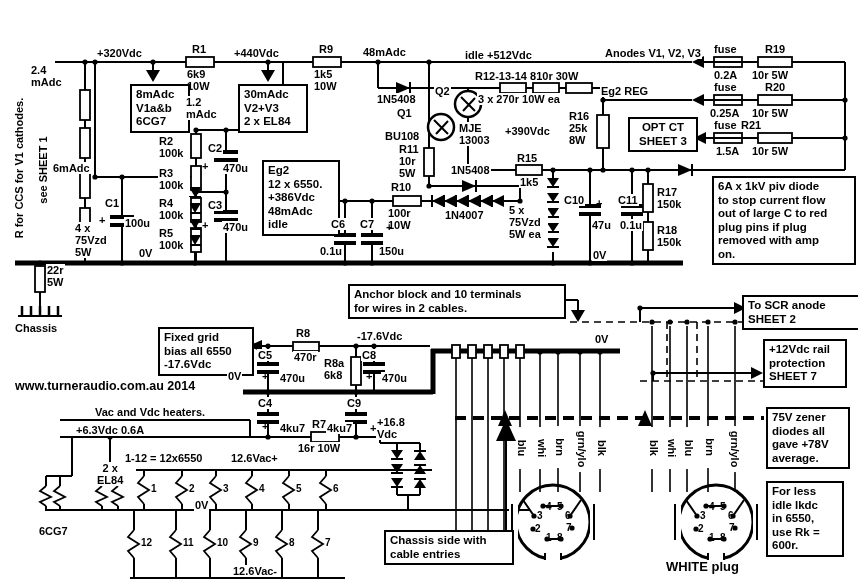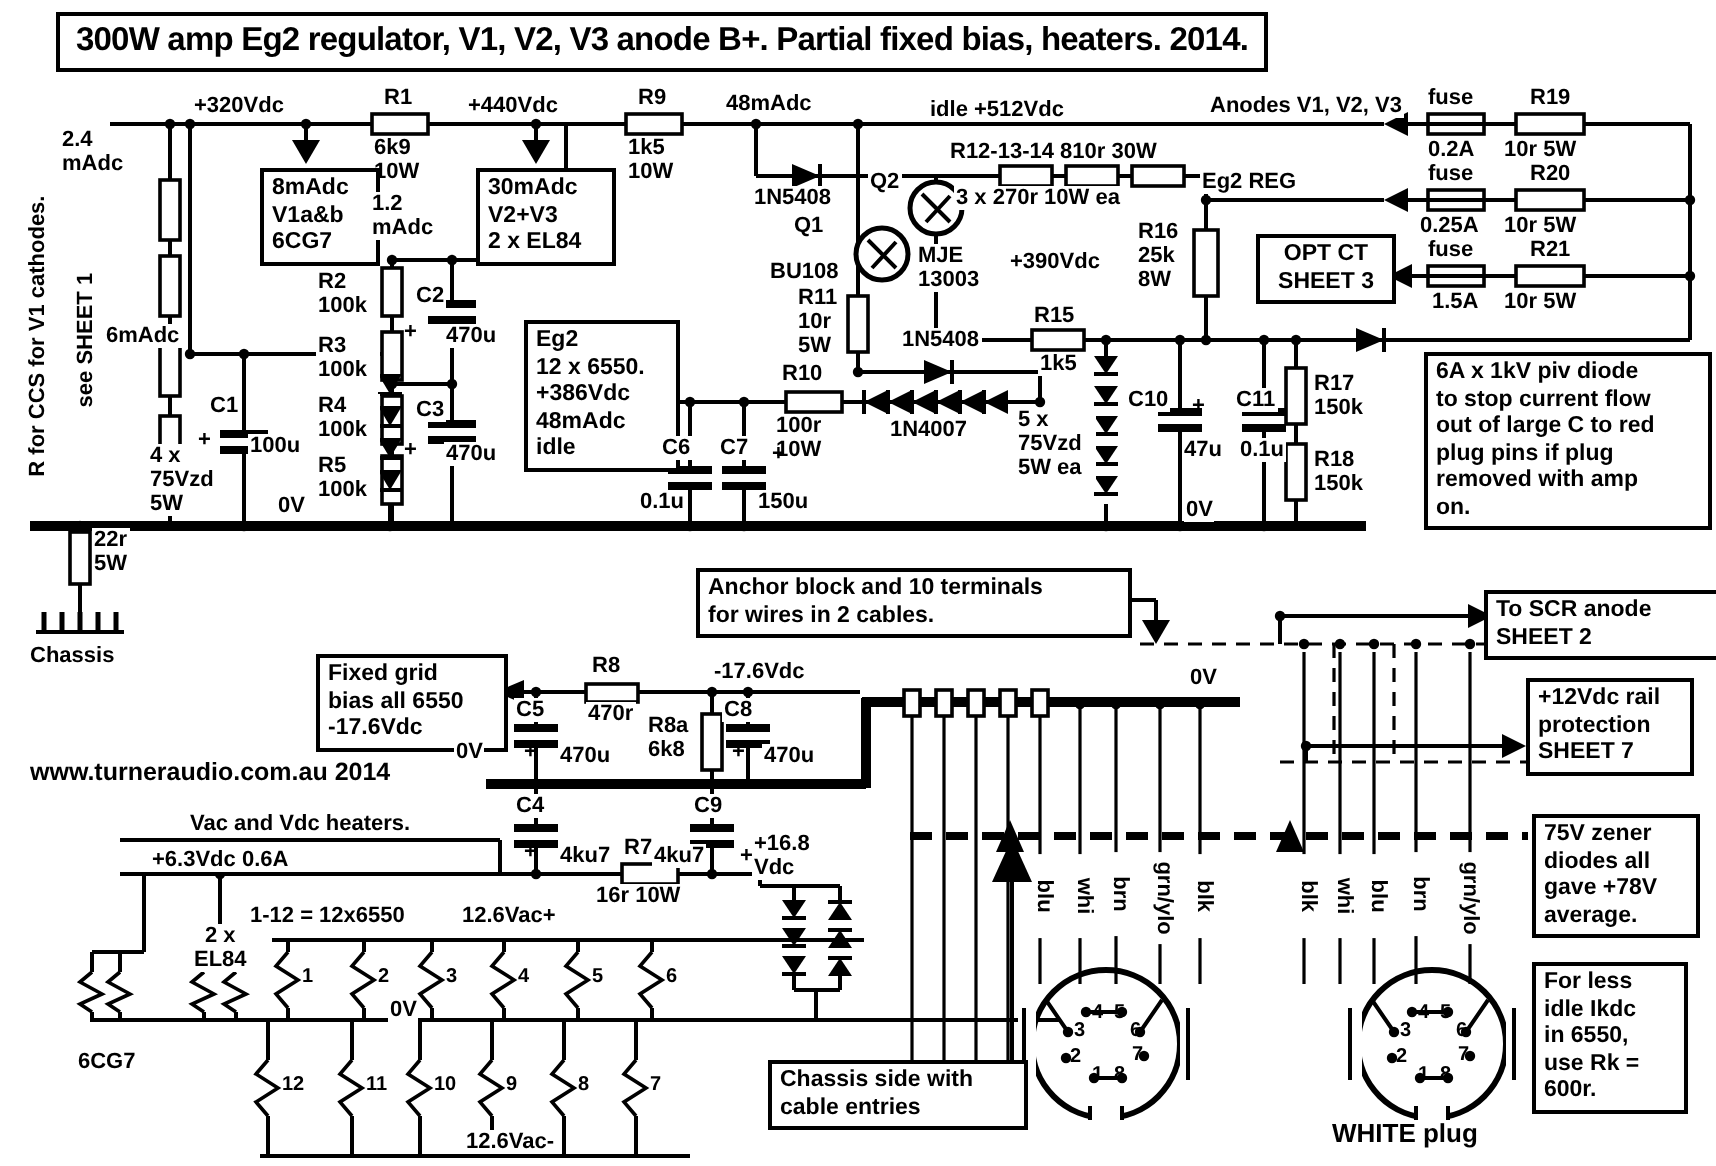--- a/index.html
+++ b/index.html
@@ -317,21 +317,20 @@
         <circle cx="687" cy="322" r="2.6"></circle>
     <circle cx="708" cy="322" r="2.6"></circle>
         <circle cx="735" cy="322" r="2.6"></circle>
     <circle cx="540" cy="352" r="2.6"></circle>
         <circle cx="558" cy="352" r="2.6"></circle>
     <circle cx="580" cy="352" r="2.6"></circle>
         <circle cx="600" cy="352" r="2.6"></circle>
   </g>
 </svg>
 
-<div class="ttl">300W amp Eg2 regulator, V1, V2, V3 anode B+. Partial fixed bias, heaters. 2014.</div>
 
 <div class="lb" style="left:96px;top:47px">+320Vdc</div>
 <div class="lb" style="left:191px;top:43px">R1</div>
 <div class="lb" style="left:186px;top:68px">6k9
 10W</div>
 <div class="lb" style="left:233px;top:47px">+440Vdc</div>
 <div class="lb" style="left:318px;top:43px">R9</div>
 <div class="lb" style="left:313px;top:68px">1k5
 10W</div>
 <div class="lb" style="left:362px;top:46px">48mAdc</div>
@@ -341,21 +340,21 @@
 <div class="lb" style="left:713px;top:43px">fuse</div>
 <div class="lb" style="left:713px;top:69px">0.2A</div>
 <div class="lb" style="left:764px;top:43px">R19</div>
 <div class="lb" style="left:751px;top:69px">10r 5W</div>
 <div class="lb" style="left:713px;top:81px">fuse</div>
 <div class="lb" style="left:709px;top:107px">0.25A</div>
 <div class="lb" style="left:764px;top:81px">R20</div>
 <div class="lb" style="left:751px;top:107px">10r 5W</div>
 <div class="lb" style="left:713px;top:119px">fuse</div>
 <div class="lb" style="left:715px;top:145px">1.5A</div>
-<div class="lb" style="left:764px;top:119px">R21</div>
+<div class="lb" style="left:740px;top:119px">R21</div>
 <div class="lb" style="left:751px;top:145px">10r 5W</div>
 <div class="lb" style="left:600px;top:85px">Eg2 REG</div>
 <div class="bx ctr" style="left:628px;top:117px;width:58px">OPT CT
 SHEET 3</div>
 
 <div class="lb" style="left:30px;top:64px">2.4
 mAdc</div>
 <div class="lb vv" style="left:-66px;top:162px;width:168px">R for CCS for V1 cathodes.</div>
 <div class="lb vv" style="left:-11px;top:164px;width:106px">see SHEET 1</div>
 <div class="lb" style="left:52px;top:162px">6mAdc</div>

